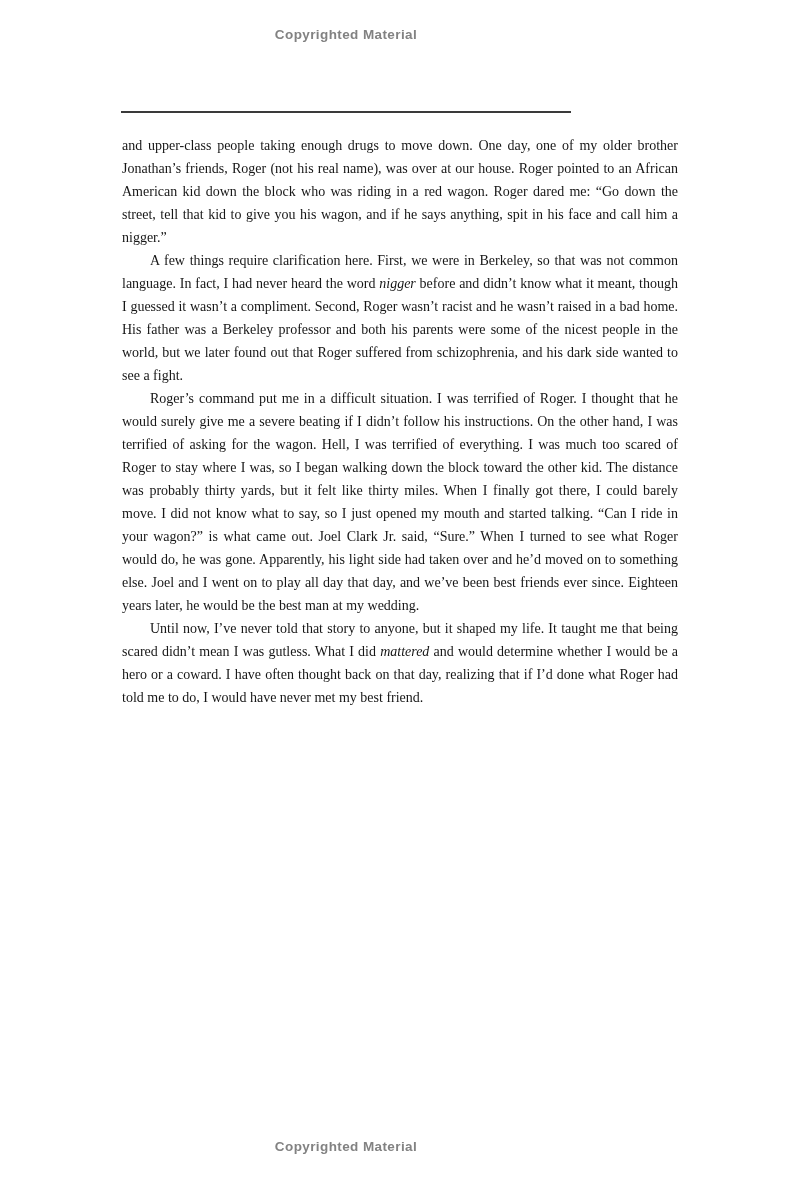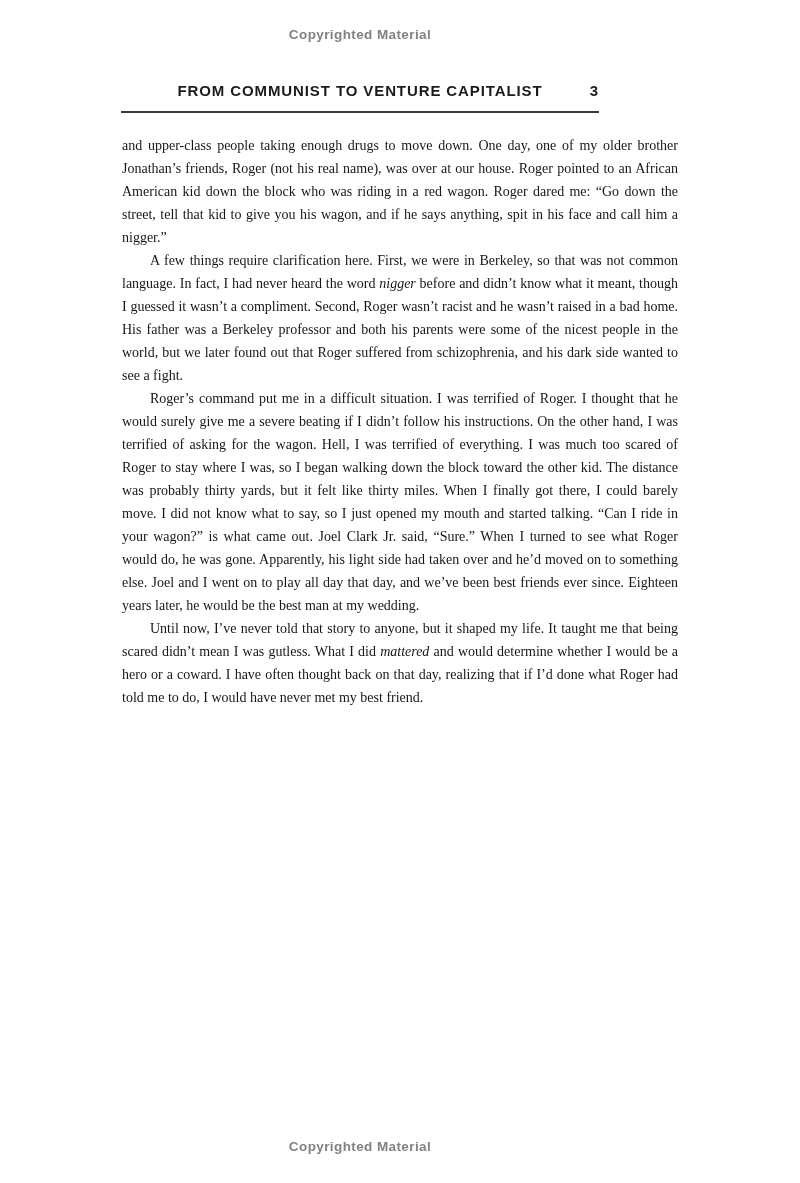--- a/index.html
+++ b/index.html
@@ -7,21 +7,20 @@
     padding: 0;
     background: #ffffff;
   }
   .page {
     position: relative;
     width: 692px;
     height: 1183px;
     background: #ffffff;
     overflow: hidden;
     font-family: "Liberation Serif", serif;
-    padding-left: 28px;
   }
   .notice {
     position: absolute;
     left: 0;
     right: 0;
     text-align: center;
     font-family: "Liberation Sans", sans-serif;
     font-weight: bold;
     font-size: 13.5px;
     letter-spacing: 0.4px;
@@ -85,24 +84,20 @@
   .body-text em {
   }
 </style>
 </head>
 <body>
 
 <div class="page">
 
   <div class="notice top">Copyrighted Material</div>
 
-  <div class="running-header">
-    <div class="title">FROM COMMUNIST TO VENTURE CAPITALIST</div>
-    <div class="page-number">3</div>
-  </div>
 
   <div class="header-rule"></div>
 
   <div class="body-text">
       <p class=""><span>and upper-class people taking enough drugs to move down. One day, one of my older brother Jonathan’s friends, Roger (not his real name), was over at our house. Roger pointed to an African American kid down the block who was riding in a red wagon. Roger dared me: “Go down the street, tell that kid to give you his wagon, and if he says anything, spit in his face and call him a nigger.”</span></p>
       <p class="indent"><span>A few things require clarification here. First, we were in Berkeley, so that was not common language. In fact, I had never heard the word </span><em>nigger</em><span> before and didn’t know what it meant, though I guessed it wasn’t a compliment. Second, Roger wasn’t racist and he wasn’t raised in a bad home. His father was a Berkeley professor and both his parents were some of the nicest people in the world, but we later found out that Roger suffered from schizophrenia, and his dark side wanted to see a fight.</span></p>
       <p class="indent"><span>Roger’s command put me in a difficult situation. I was terrified of Roger. I thought that he would surely give me a severe beating if I didn’t follow his instructions. On the other hand, I was terrified of asking for the wagon. Hell, I was terrified of everything. I was much too scared of Roger to stay where I was, so I began walking down the block toward the other kid. The distance was probably thirty yards, but it felt like thirty miles. When I finally got there, I could barely move. I did not know what to say, so I just opened my mouth and started talking. “Can I ride in your wagon?” is what came out. Joel Clark Jr. said, “Sure.” When I turned to see what Roger would do, he was gone. Apparently, his light side had taken over and he’d moved on to something else. Joel and I went on to play all day that day, and we’ve been best friends ever since. Eighteen years later, he would be the best man at my wedding.</span></p>
       <p class="indent"><span>Until now, I’ve never told that story to anyone, but it shaped my life. It taught me that being scared didn’t mean I was gutless. What I did </span><em>mattered</em><span> and would determine whether I would be a hero or a coward. I have often thought back on that day, realizing that if I’d done what Roger had told me to do, I would have never met my best friend.</span></p>
     </div>
 

